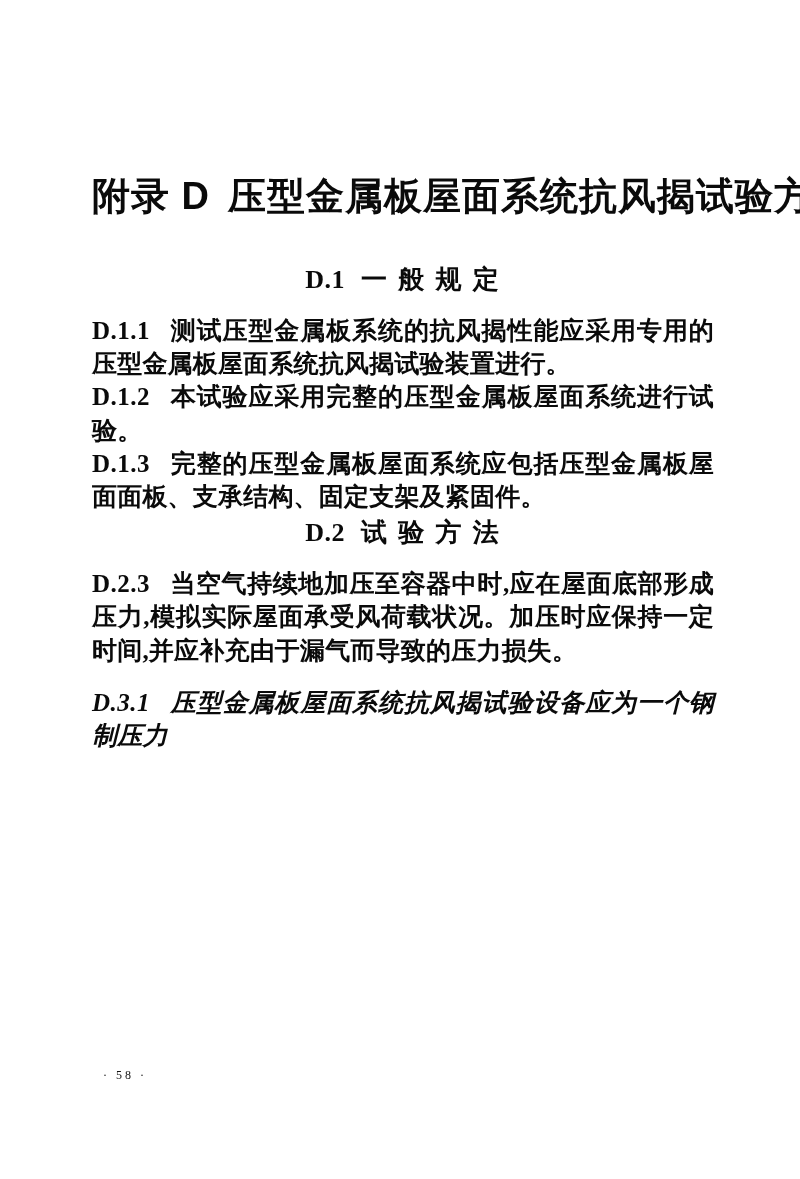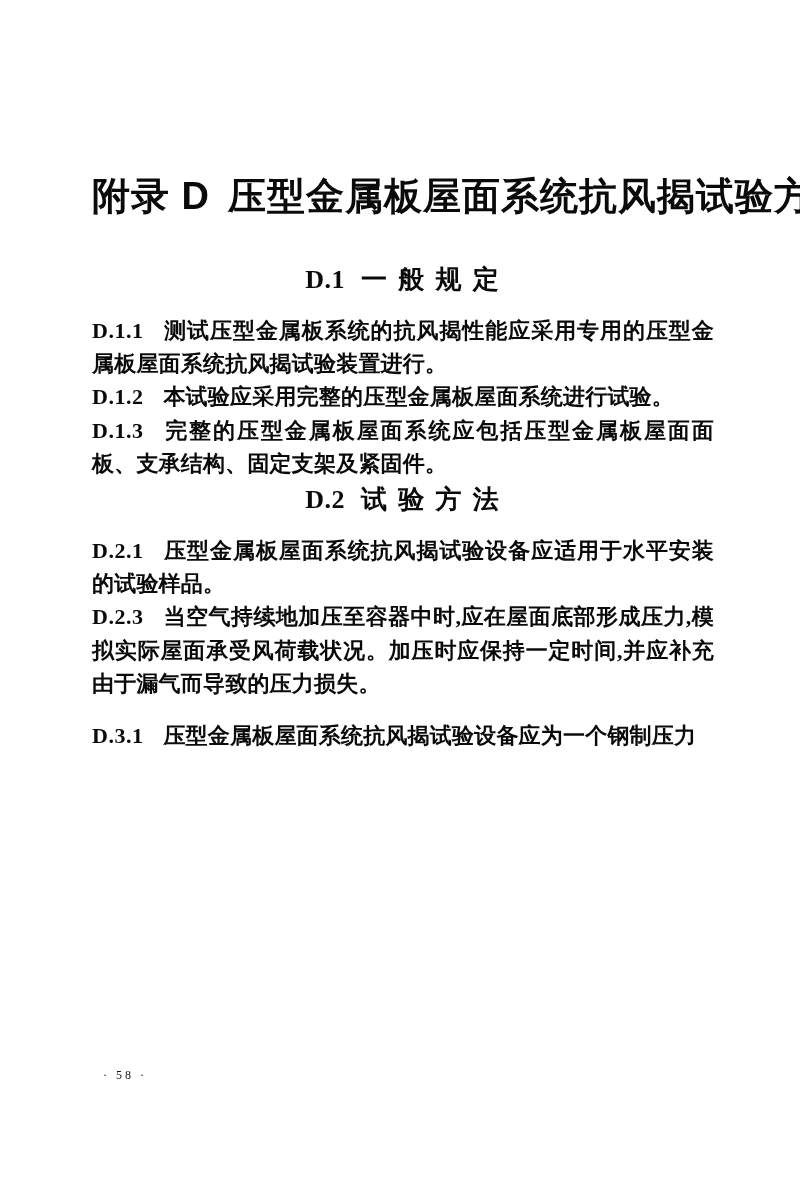--- a/index.html
+++ b/index.html
@@ -46,23 +46,23 @@
   .sec-num {
     font-family: "Liberation Serif", serif;
     margin-right: 16px;
     letter-spacing: 0.5px;
   }
   .sec-title { letter-spacing: 2px; }
   .heading-1 { margin-top: 50px; }
   .heading-2 { margin-top: 6px; }
   .heading-3 { margin-top: 17px; }
   .clauses { margin-top: 21px; }
-  .clauses-3 { margin-top: 19px; }
+  .clauses-3 { margin-top: 19px; font-style: italic; }
   .clause {
-    font-size: 22px;
+    font-size: 25px;
     line-height: 33.2px;
     font-weight: bold;
     text-align: justify;
     letter-spacing: 0.2px;
   }
   .cnum {
     font-family: "Liberation Serif", serif;
     padding-right: 20px;
     letter-spacing: 0.5px;
     white-space: nowrap;
@@ -90,21 +90,20 @@
       <div class="clauses">
         <p class="clause"><span class="cnum">D.1.1</span><span>测试压型金属板系统的抗风揭性能应采用专用的压型金属板屋面系统抗风揭试验装置进行。</span></p>
         <p class="clause"><span class="cnum">D.1.2</span><span>本试验应采用完整的压型金属板屋面系统进行试验。</span></p>
         <p class="clause"><span class="cnum">D.1.3</span><span>完整的压型金属板屋面系统应包括压型金属板屋面面板、支承结构、固定支架及紧固件。</span></p>
       </div>
     </div>
 
     <div class="section">
       <h2 class="section-heading heading-2"><span class="sec-num">D.2</span><span class="sec-title">试 验 方 法</span></h2>
       <div class="clauses">
-        <p class="clause"><span class="cnum">D.2.1</span><span>压型金属板屋面系统抗风揭试验设备应适用于水平安装的试验样品。</span></p>
         <p class="clause"><span class="cnum">D.2.3</span><span>当空气持续地加压至容器中时,应在屋面底部形成压力,模拟实际屋面承受风荷载状况。加压时应保持一定时间,并应补充由于漏气而导致的压力损失。</span></p>
       </div>
     </div>
 
     <div class="section">
       <div class="clauses clauses-3">
         <p class="clause"><span class="cnum">D.3.1</span><span>压型金属板屋面系统抗风揭试验设备应为一个钢制压力</span></p>
       </div>
     </div>
 

